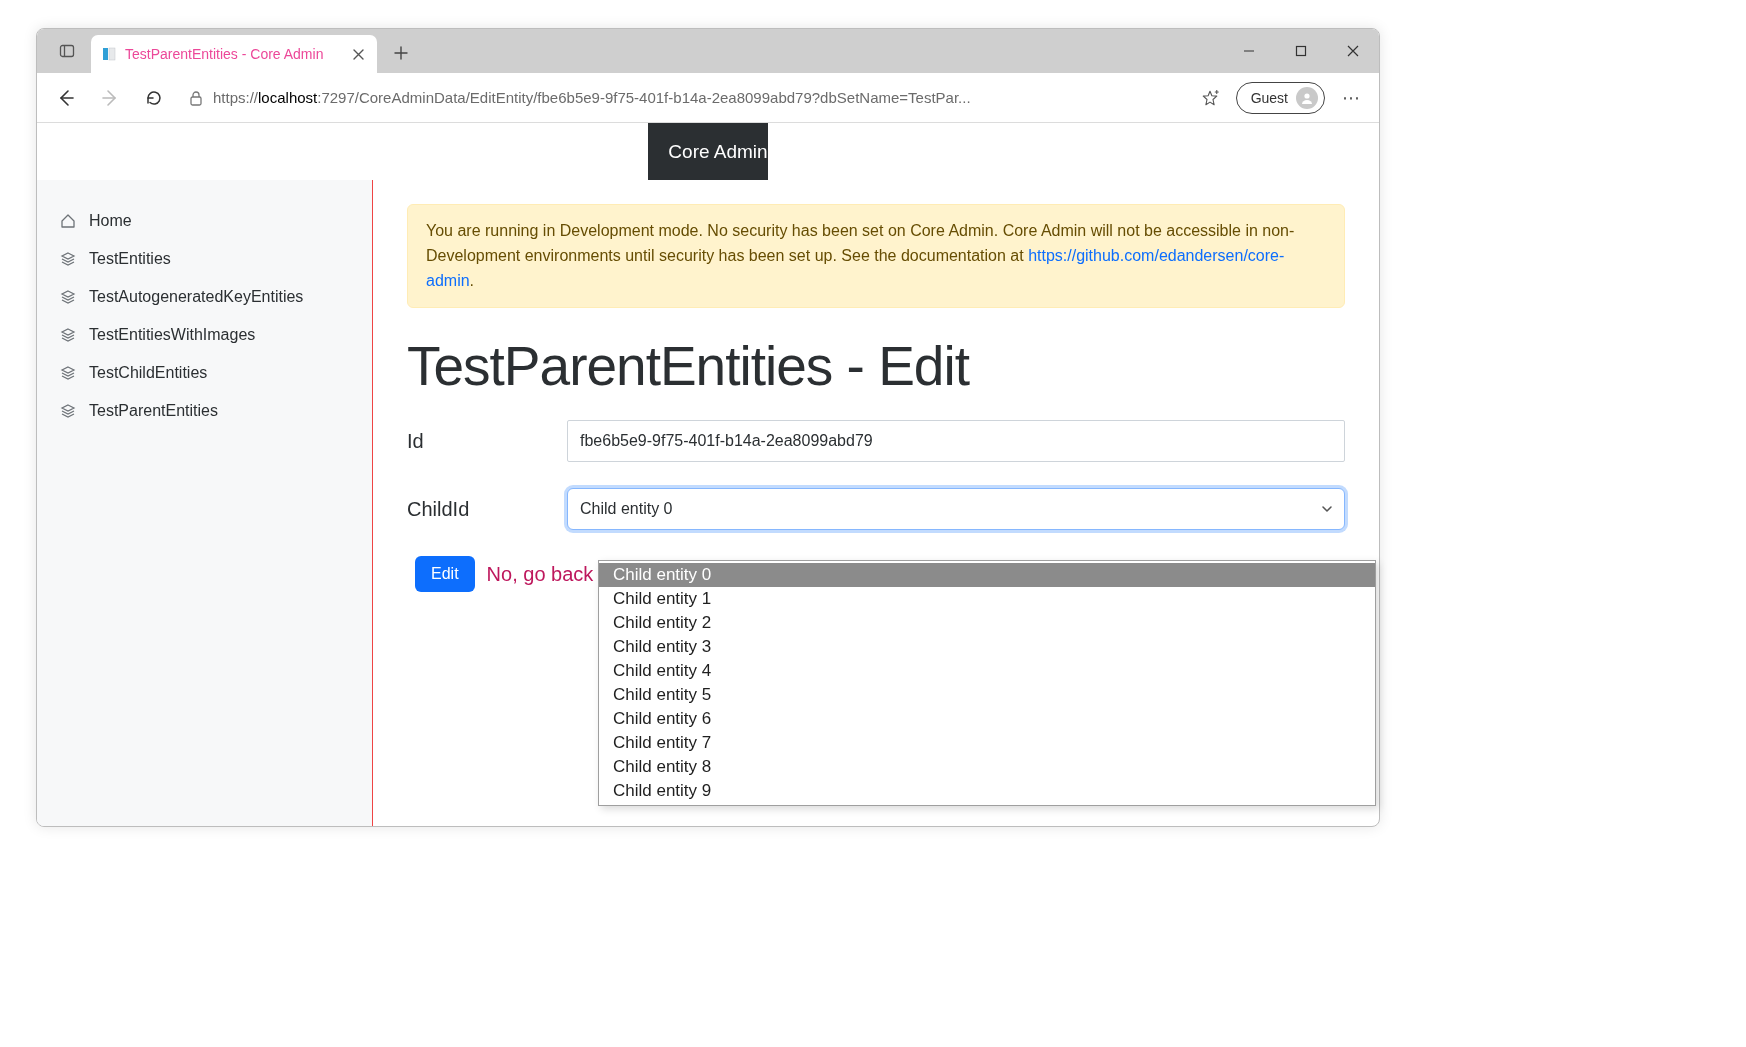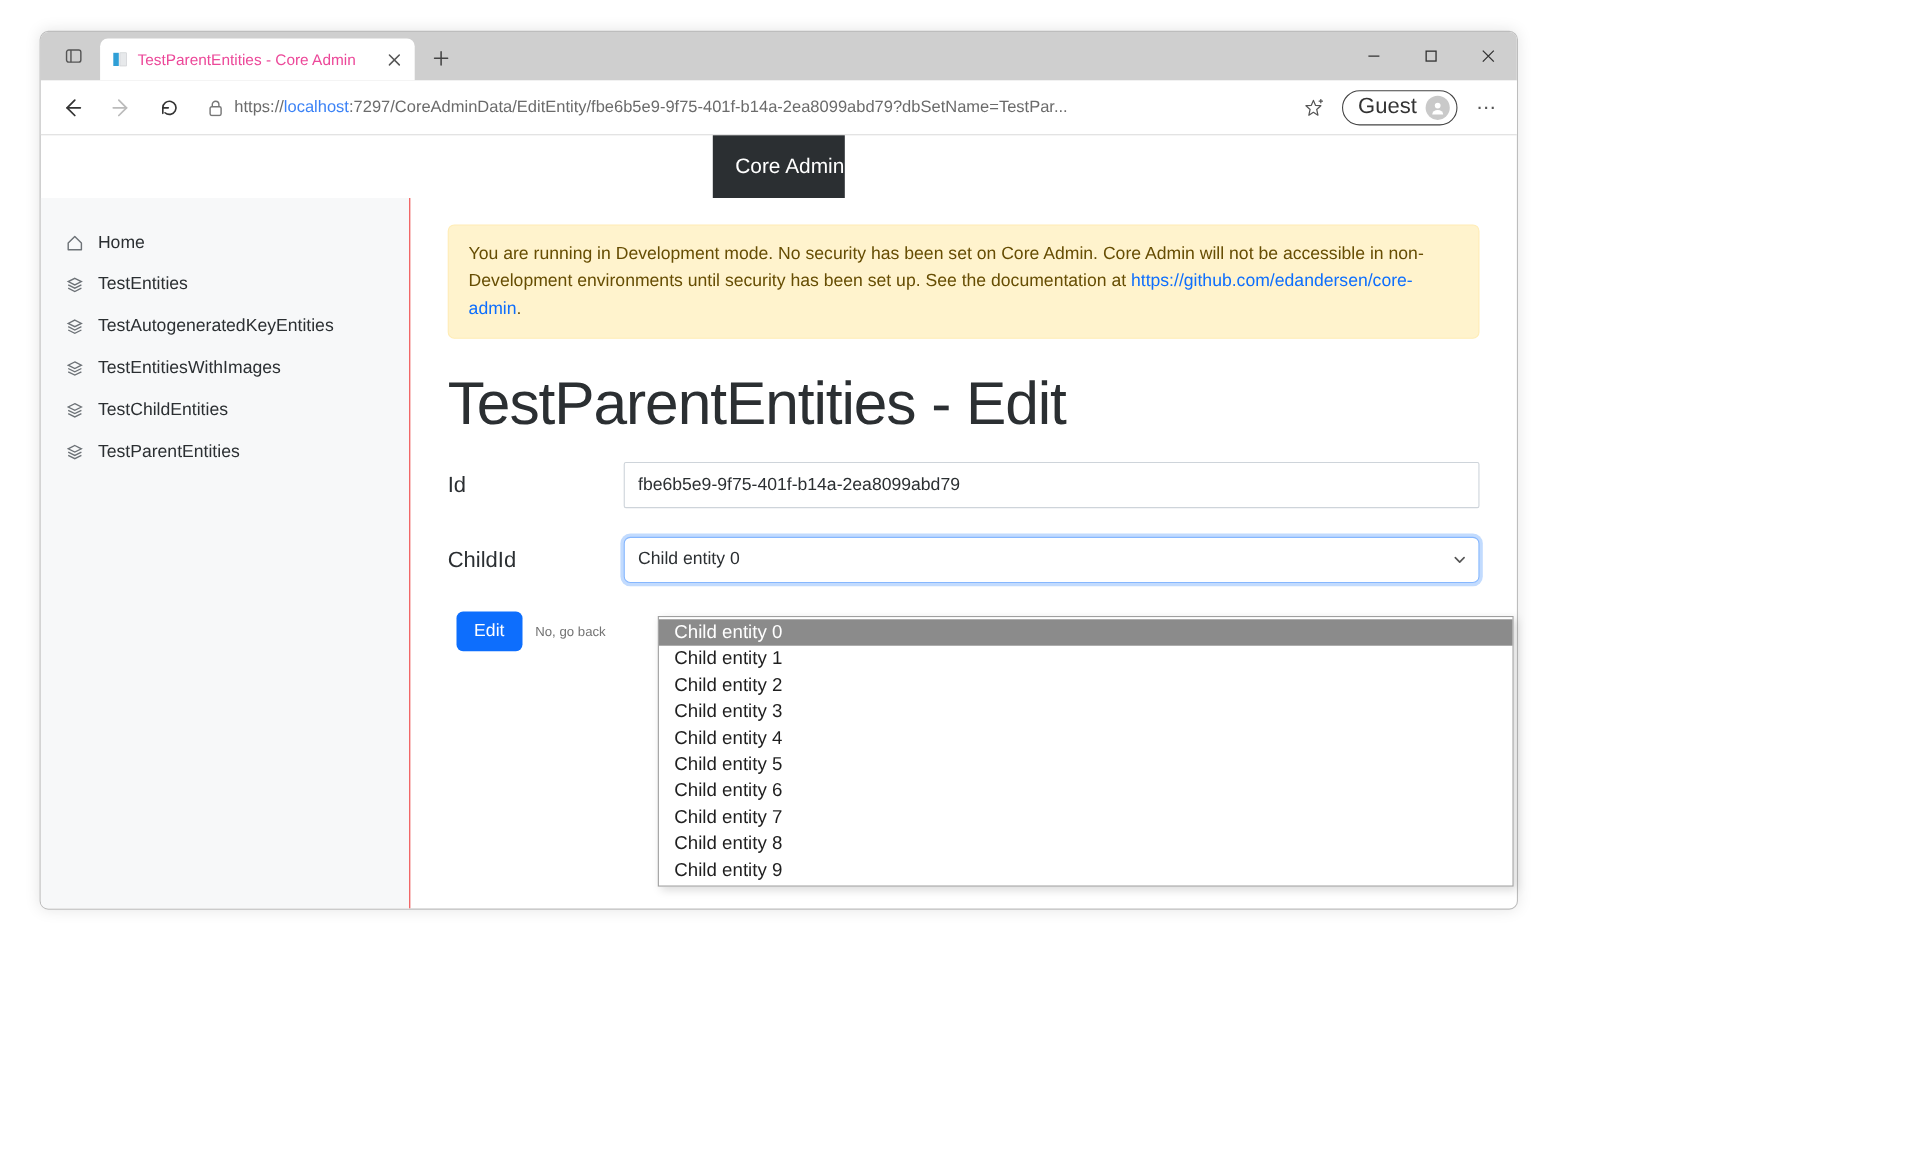--- a/index.html
+++ b/index.html
@@ -69,26 +69,26 @@
     gap: 6px;
   }
   .nav-btn { width:38px; height:38px; display:flex; align-items:center; justify-content:center; color:#555; border-radius:4px;}
   .nav-btn.disabled { color:#b5b5b5; }
   .url-box {
     flex:1; display:flex; align-items:center; height:38px;
     font-size:15px; color:#6b6b6b; padding:0 8px; gap:8px;
   }
   .url-box .lock { width:18px; display:flex; align-items:center; justify-content:center; color:#777;}
   .url-text { white-space:nowrap; overflow:hidden; text-overflow:ellipsis; flex:1;}
-  .url-text .host-strong { color:#3b82f6; }
+  .url-text .host-strong { color:#000000; }
   .toolbar-right { display:flex; align-items:center; gap:8px; }
   .star-btn { width:36px; height:36px; display:flex; align-items:center; justify-content:center; color:#555;}
   .guest-pill {
     border:1px solid #444; border-radius:18px; height:32px; padding:0 6px 0 14px;
-    display:flex; align-items:center; gap:8px; font-size:20px; color:#333;
+    display:flex; align-items:center; gap:8px; font-size:14px; color:#333;
   }
   .guest-pill .avatar { width:22px; height:22px; border-radius:50%; background:#c9c9c9; display:flex; align-items:center; justify-content:center;}
   .kebab { width:36px; height:36px; display:flex; align-items:center; justify-content:center; color:#555; font-size:18px;}
 
   
   .app {
     flex:1; display:flex; flex-direction:column; min-height:0;align-items:center;
   }
   .app-header {
     height:57px; background:#2b2f32; color:#ffffff; display:flex; align-items:center;
@@ -131,21 +131,21 @@
   }
   .select-display .chev {
     position:absolute; right:12px; top:50%; transform:translateY(-50%);
     color:#555;
   }
   .actions { margin-top:26px; display:flex; align-items:center; gap:12px; padding-left:8px;}
   .btn-primary {
     background:#0d6efd; color:#fff; border:none; border-radius:6px;
     padding:9px 16px; font-size:16px; cursor:pointer;
   }
-  .link-cancel { color:#737373; font-size:12px; text-decoration:none; }
+  .link-cancel { color:#be185d; font-size:20px; text-decoration:none; }
 
   
   .dropdown-list {
     position:absolute;
     border:1px solid #9f9f9f;
     background:#ffffff;
     box-shadow: 3px 3px 8px rgba(0,0,0,0.15);
     font-size:17px;
     padding:2px 0;
   }

